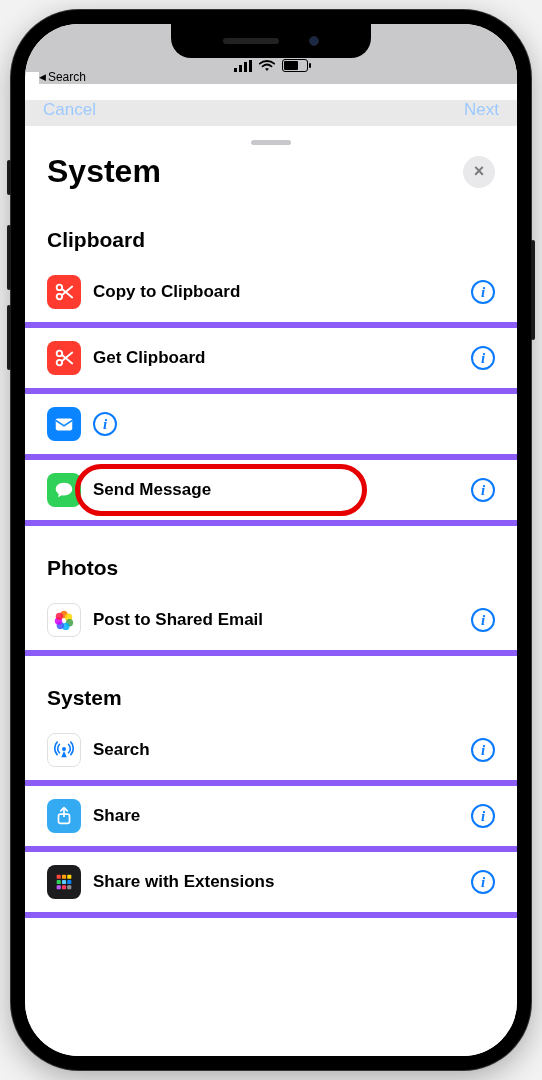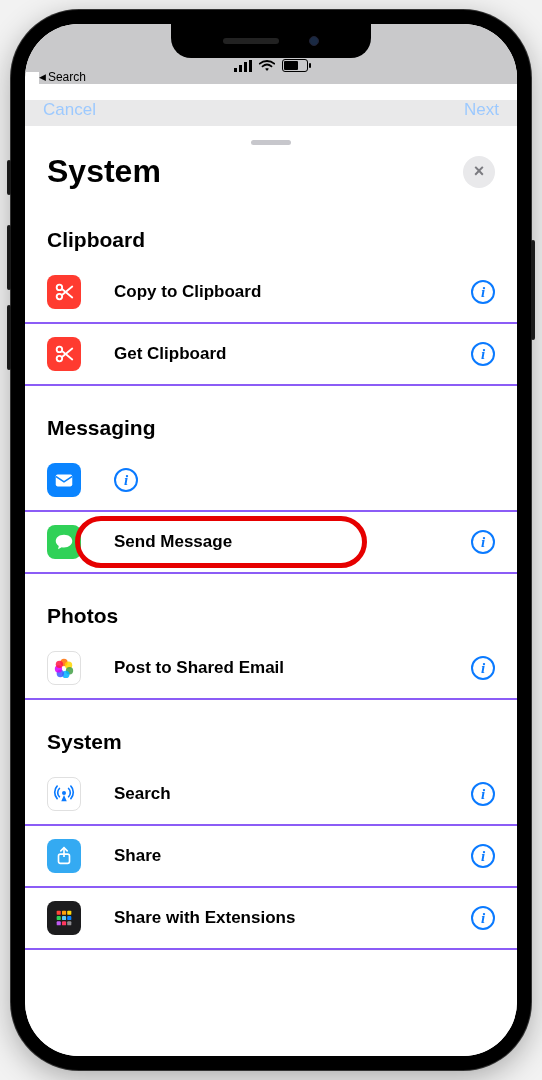--- a/index.html
+++ b/index.html
@@ -157,23 +157,23 @@
   .section-header {
     font-size: 21px;
     font-weight: 700;
     color: #000;
     padding: 30px 22px 10px 22px;
   }
   .section-header.first { padding-top: 16px; }
   .row {
     display: flex;
     align-items: center;
-    gap: 33px;
+    gap: 12px;
     padding: 13px 22px;
-    border-bottom: 2px solid #8b5cf6;
+    border-bottom: 6px solid #8b5cf6;
     position: relative;
     cursor: pointer;
   }
   .row:first-of-type { border-top: 1px solid #e3e3e6; }
   .app-icon {
     width: 34px;
     height: 34px;
     border-radius: 8px;
     display: flex;
     align-items: center;
@@ -307,21 +307,20 @@
             <line x1="9.5" y1="8.5" x2="21" y2="18" stroke="#fff" stroke-width="2" stroke-linecap="round"></line>
             <line x1="9.5" y1="15.5" x2="21" y2="6" stroke="#fff" stroke-width="2" stroke-linecap="round"></line>
           </svg>
         </div>
         <div class="row-label">Get Clipboard</div>
         <div class="info-btn">
           <span>i</span>
         </div>
       </div>
 
-      <div class="section-header">Messaging</div>
 
       <div class="row">
         <div class="app-icon ic-blue">
           <svg class="mail-svg" viewBox="0 0 24 24" fill="none">
             <rect x="3" y="6" width="18" height="13" rx="2" fill="#fff"></rect>
             <path d="M3 8 L12 14 L21 8" stroke="#0a84ff" stroke-width="1.8" fill="none"></path>
           </svg>
         </div>
         <div class="info-btn">
           <span>i</span>

